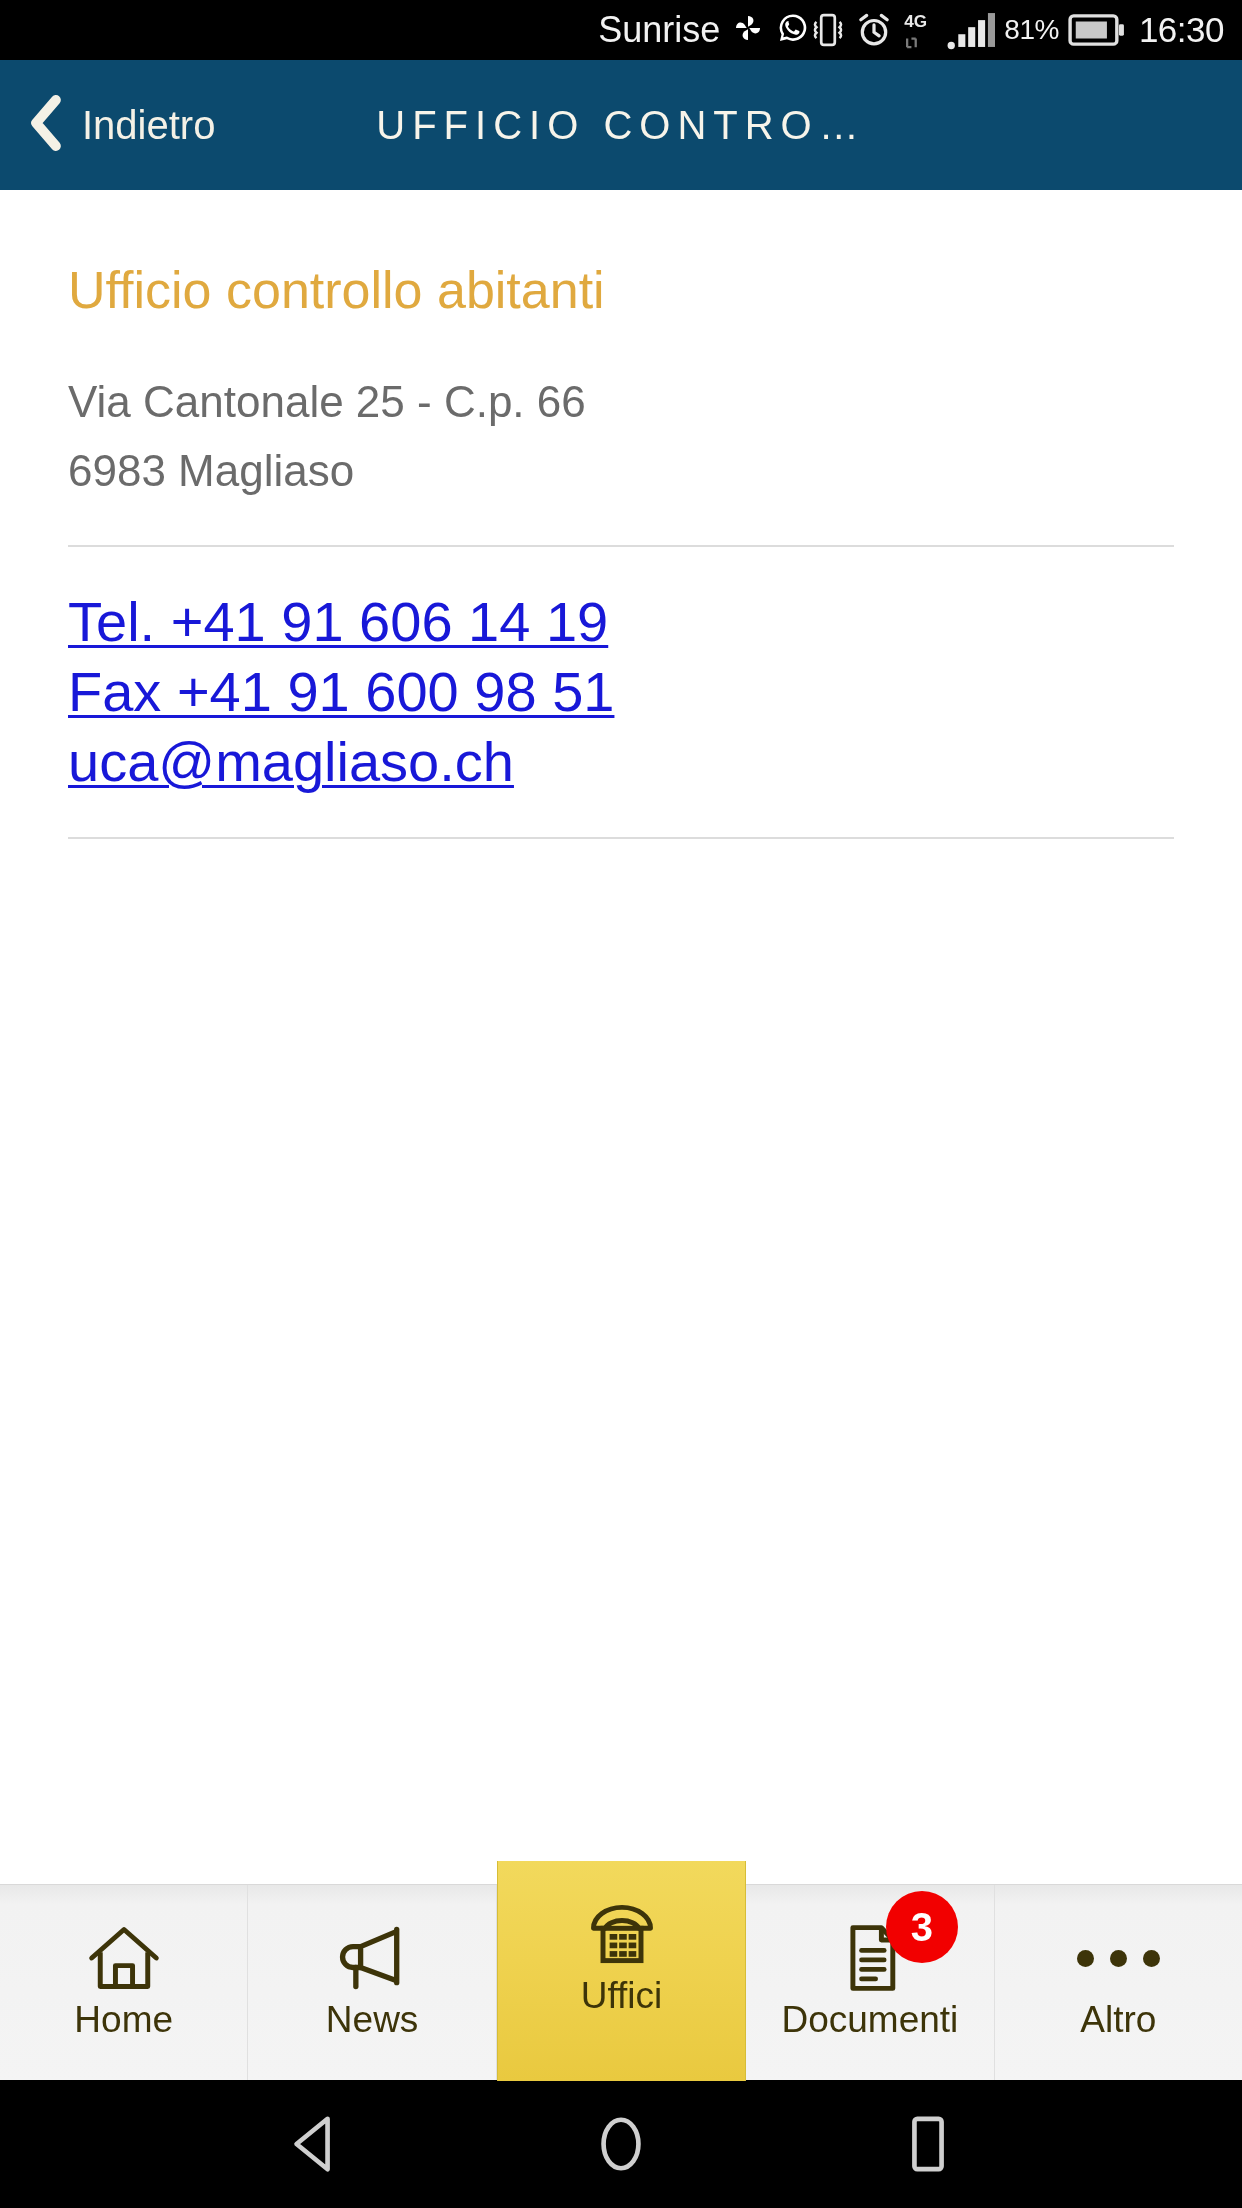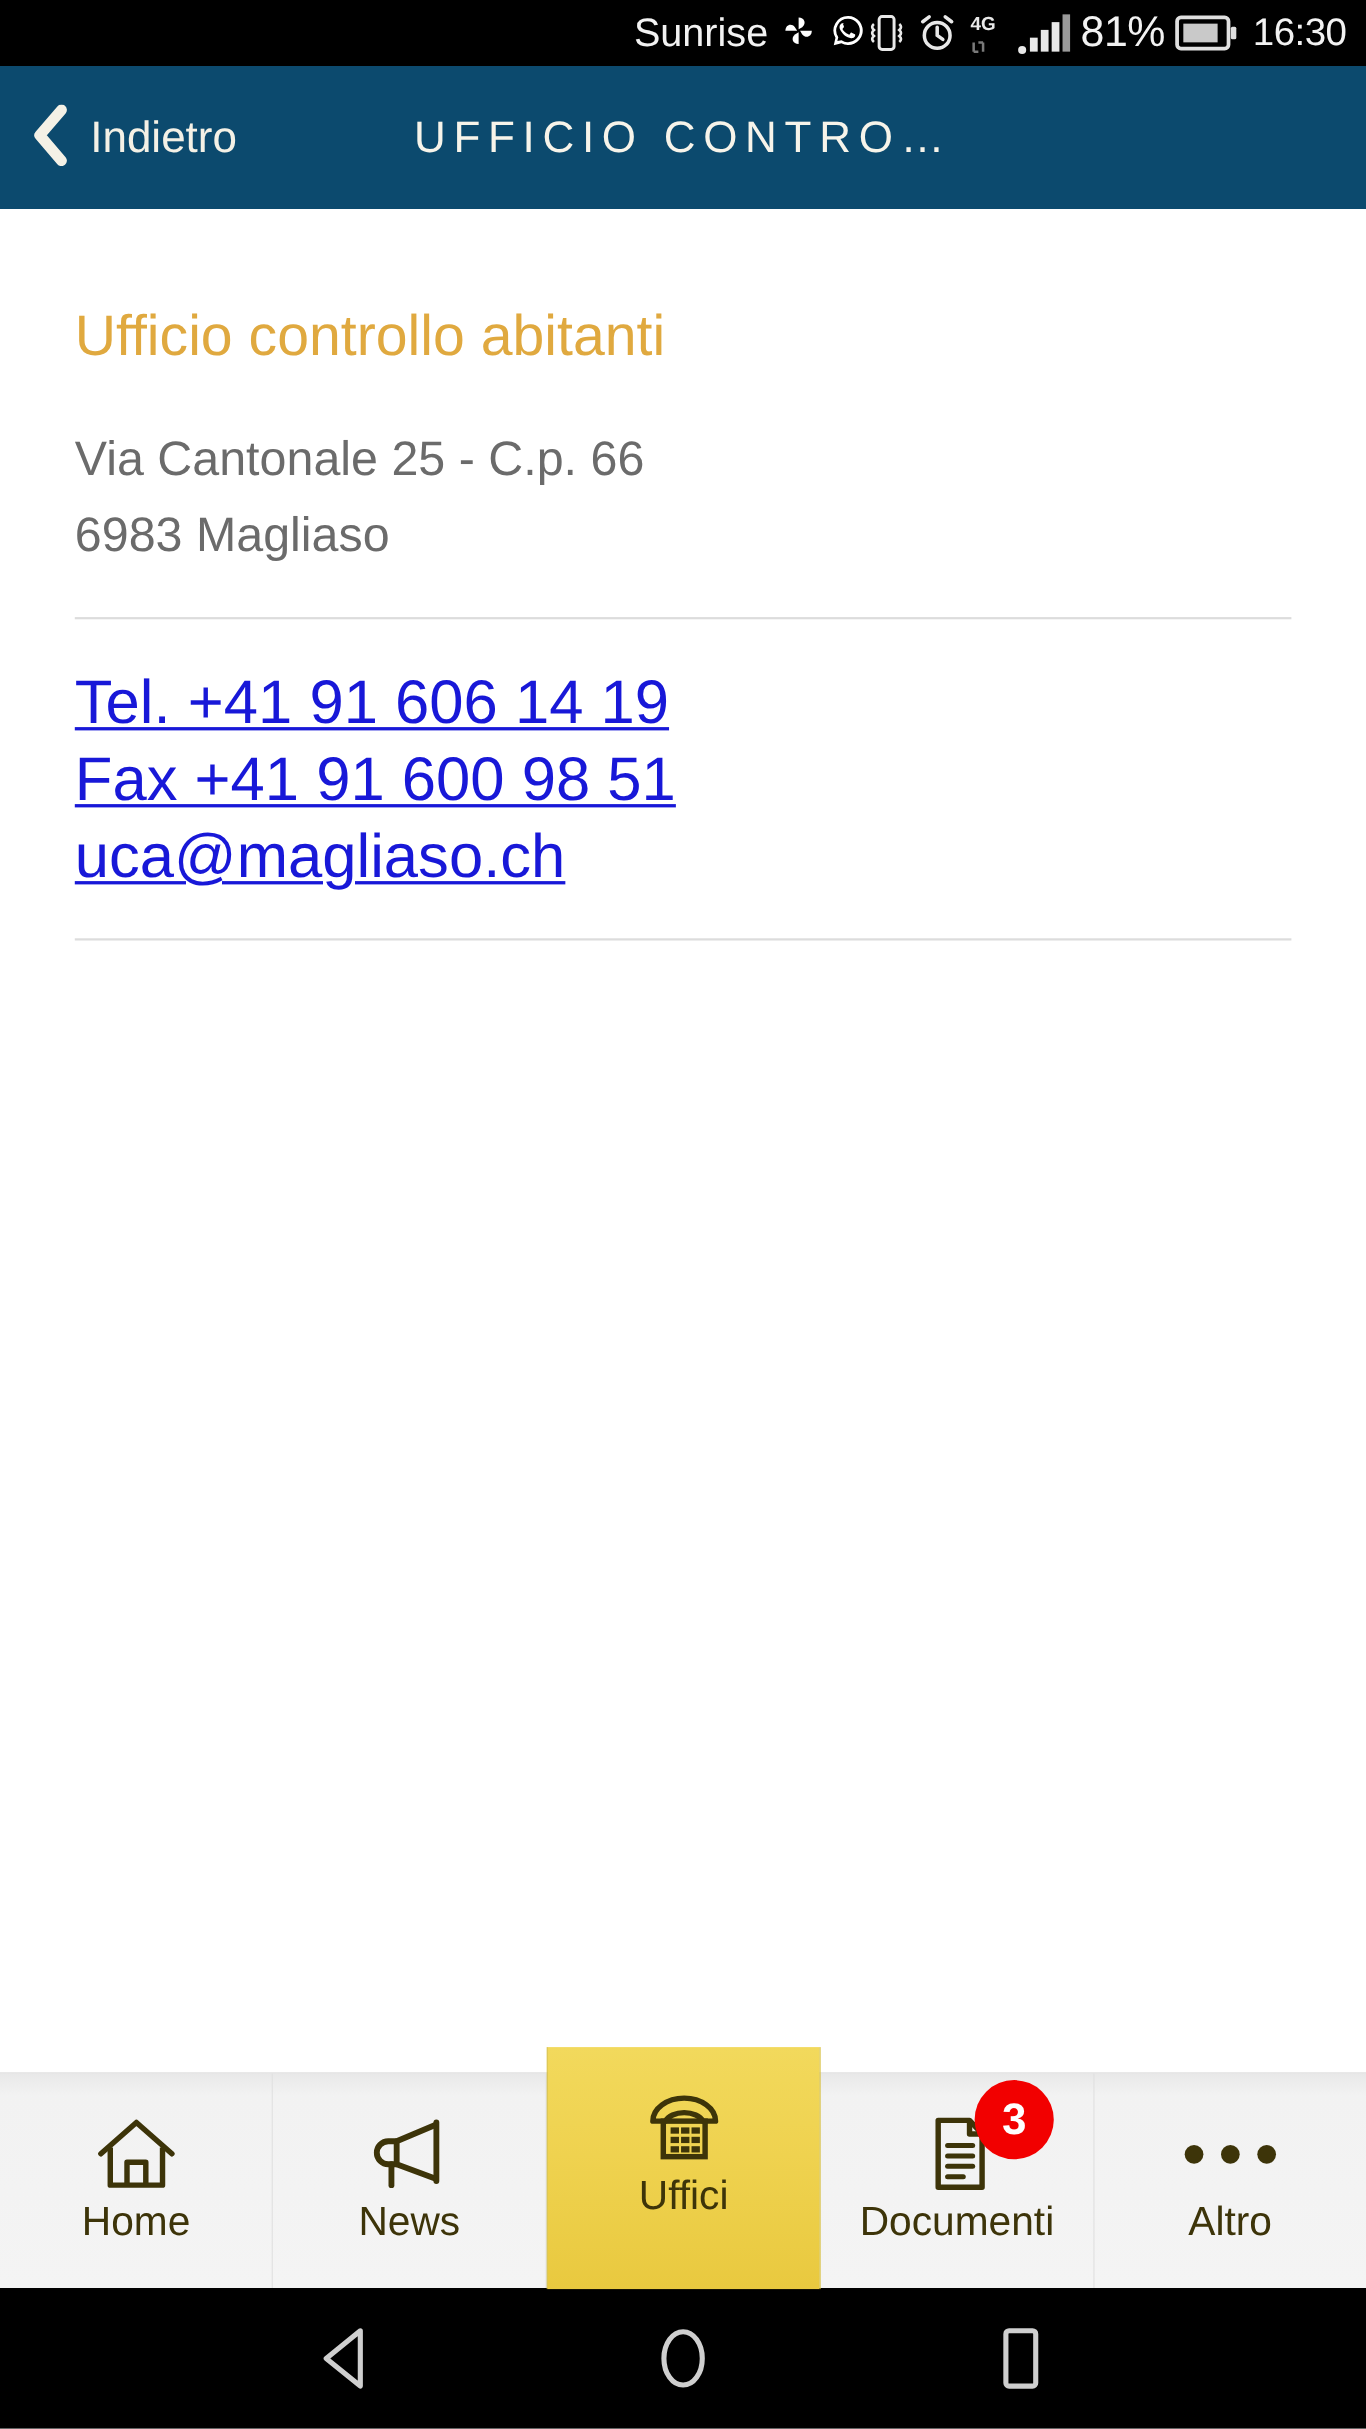--- a/index.html
+++ b/index.html
@@ -43,21 +43,21 @@
     color: #f2f2f2;
     font-family: "Liberation Sans", sans-serif;
   }
   .status-right {
     display: flex;
     align-items: center;
     gap: 9px;
   }
   .status-right svg { display: block; }
   .battery-pct {
-    font-size: 39px;
+    font-size: 28px;
     color: #f2f2f2;
     letter-spacing: -0.5px;
   }
   .clock {
     font-size: 35px;
     color: #f2f2f2;
     margin-left: 4px;
     letter-spacing: -0.5px;
   }
 
@@ -95,21 +95,21 @@
     padding: 0 250px;
     white-space: nowrap;
     overflow: hidden;
     text-overflow: ellipsis;
   }
 
   
   .content {
     flex: 1 1 auto;
     background: #ffffff;
-    padding: 16px 68px;
+    padding: 0 68px;
     overflow: hidden;
   }
   .office-title {
     color: #e0a93f;
     font-size: 52px;
     font-weight: normal;
     margin-top: 72px;
     line-height: 1.1;
     font-family: "Liberation Sans", sans-serif;
   }

